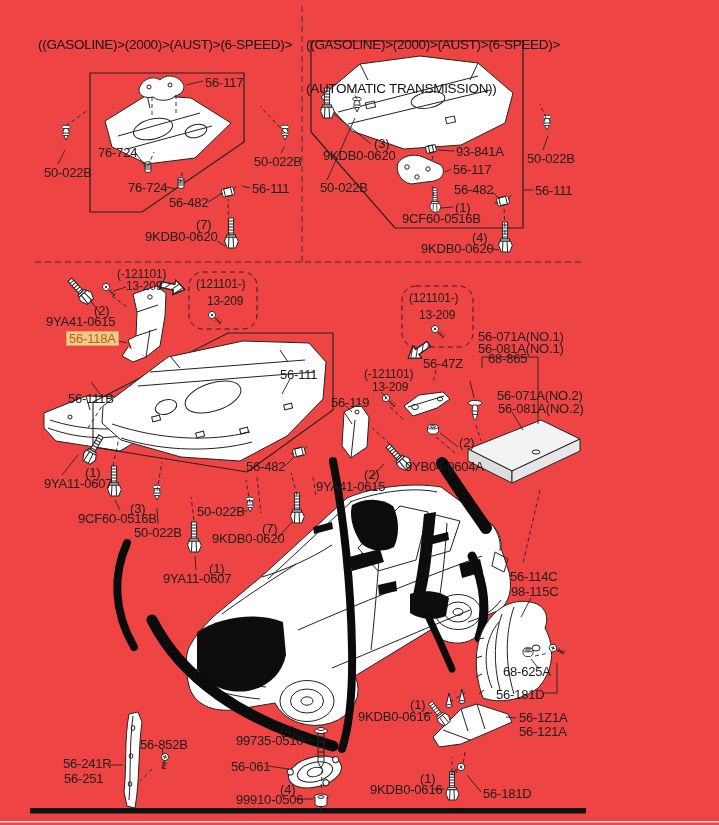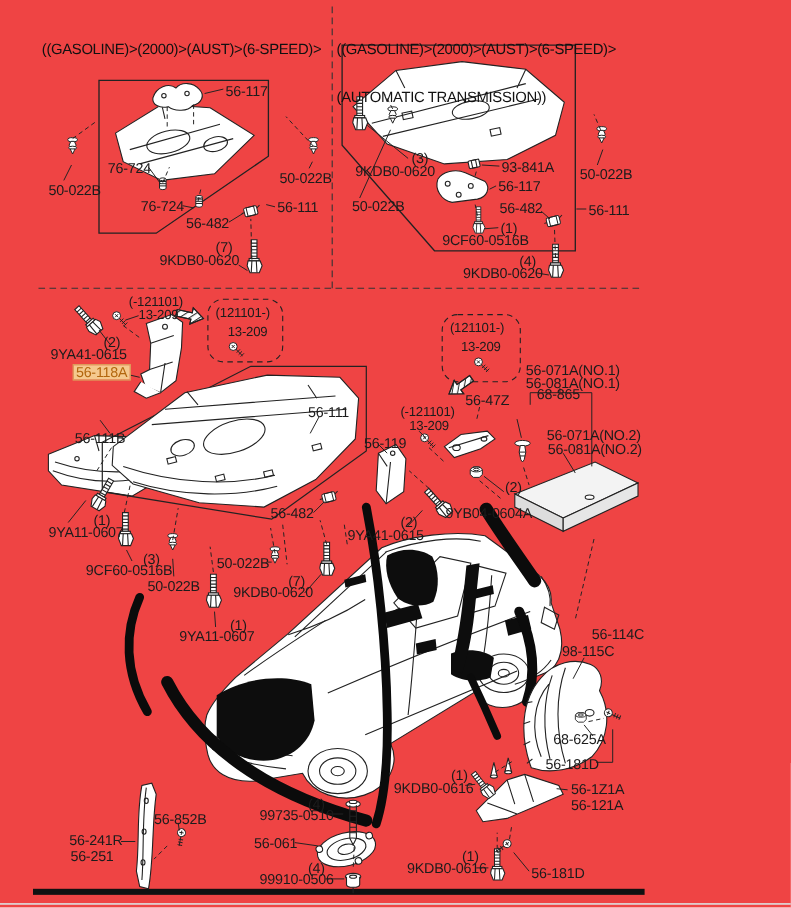--- a/index.html
+++ b/index.html
@@ -350,21 +350,21 @@
       <div class="lbl" style="left: 85px; top: 466px;">(1)</div>
       <div class="lbl" style="left: 44px; top: 477px;">9YA11-0607</div>
       <div class="lbl" style="left: 130px; top: 502px;">(3)</div>
       <div class="lbl" style="left: 78px; top: 512px;">9CF60-0516B</div>
       <div class="lbl" style="left: 134px; top: 526px;">50-022B</div>
       <div class="lbl" style="left: 197px; top: 505px;">50-022B</div>
       <div class="lbl" style="left: 262px; top: 522px;">(7)</div>
       <div class="lbl" style="left: 212px; top: 532px;">9KDB0-0620</div>
       <div class="lbl" style="left: 209px; top: 562px;">(1)</div>
       <div class="lbl" style="left: 163px; top: 572px;">9YA11-0607</div>
-      <div class="lbl" style="left: 538px; top: 570px; text-align: center;">56-114C</div>
+      <div class="lbl" style="left: 510px; top: 570px; text-align: center;">56-114C</div>
       <div class="lbl" style="left: 511px; top: 585px;">98-115C</div>
       <div class="lbl" style="left: 503px; top: 665px;">68-625A</div>
       <div class="lbl" style="left: 496px; top: 688px;">56-181D</div>
       <div class="lbl" style="left: 410px; top: 698px;">(1)</div>
       <div class="lbl" style="left: 358px; top: 710px;">9KDB0-0616</div>
       <div class="lbl" style="left: 519px; top: 711px;">56-1Z1A</div>
       <div class="lbl" style="left: 519px; top: 725px;">56-121A</div>
       <div class="lbl" style="left: 420px; top: 772px;">(1)</div>
       <div class="lbl" style="left: 370px; top: 783px;">9KDB0-0616</div>
       <div class="lbl" style="left: 483px; top: 787px;">56-181D</div>

